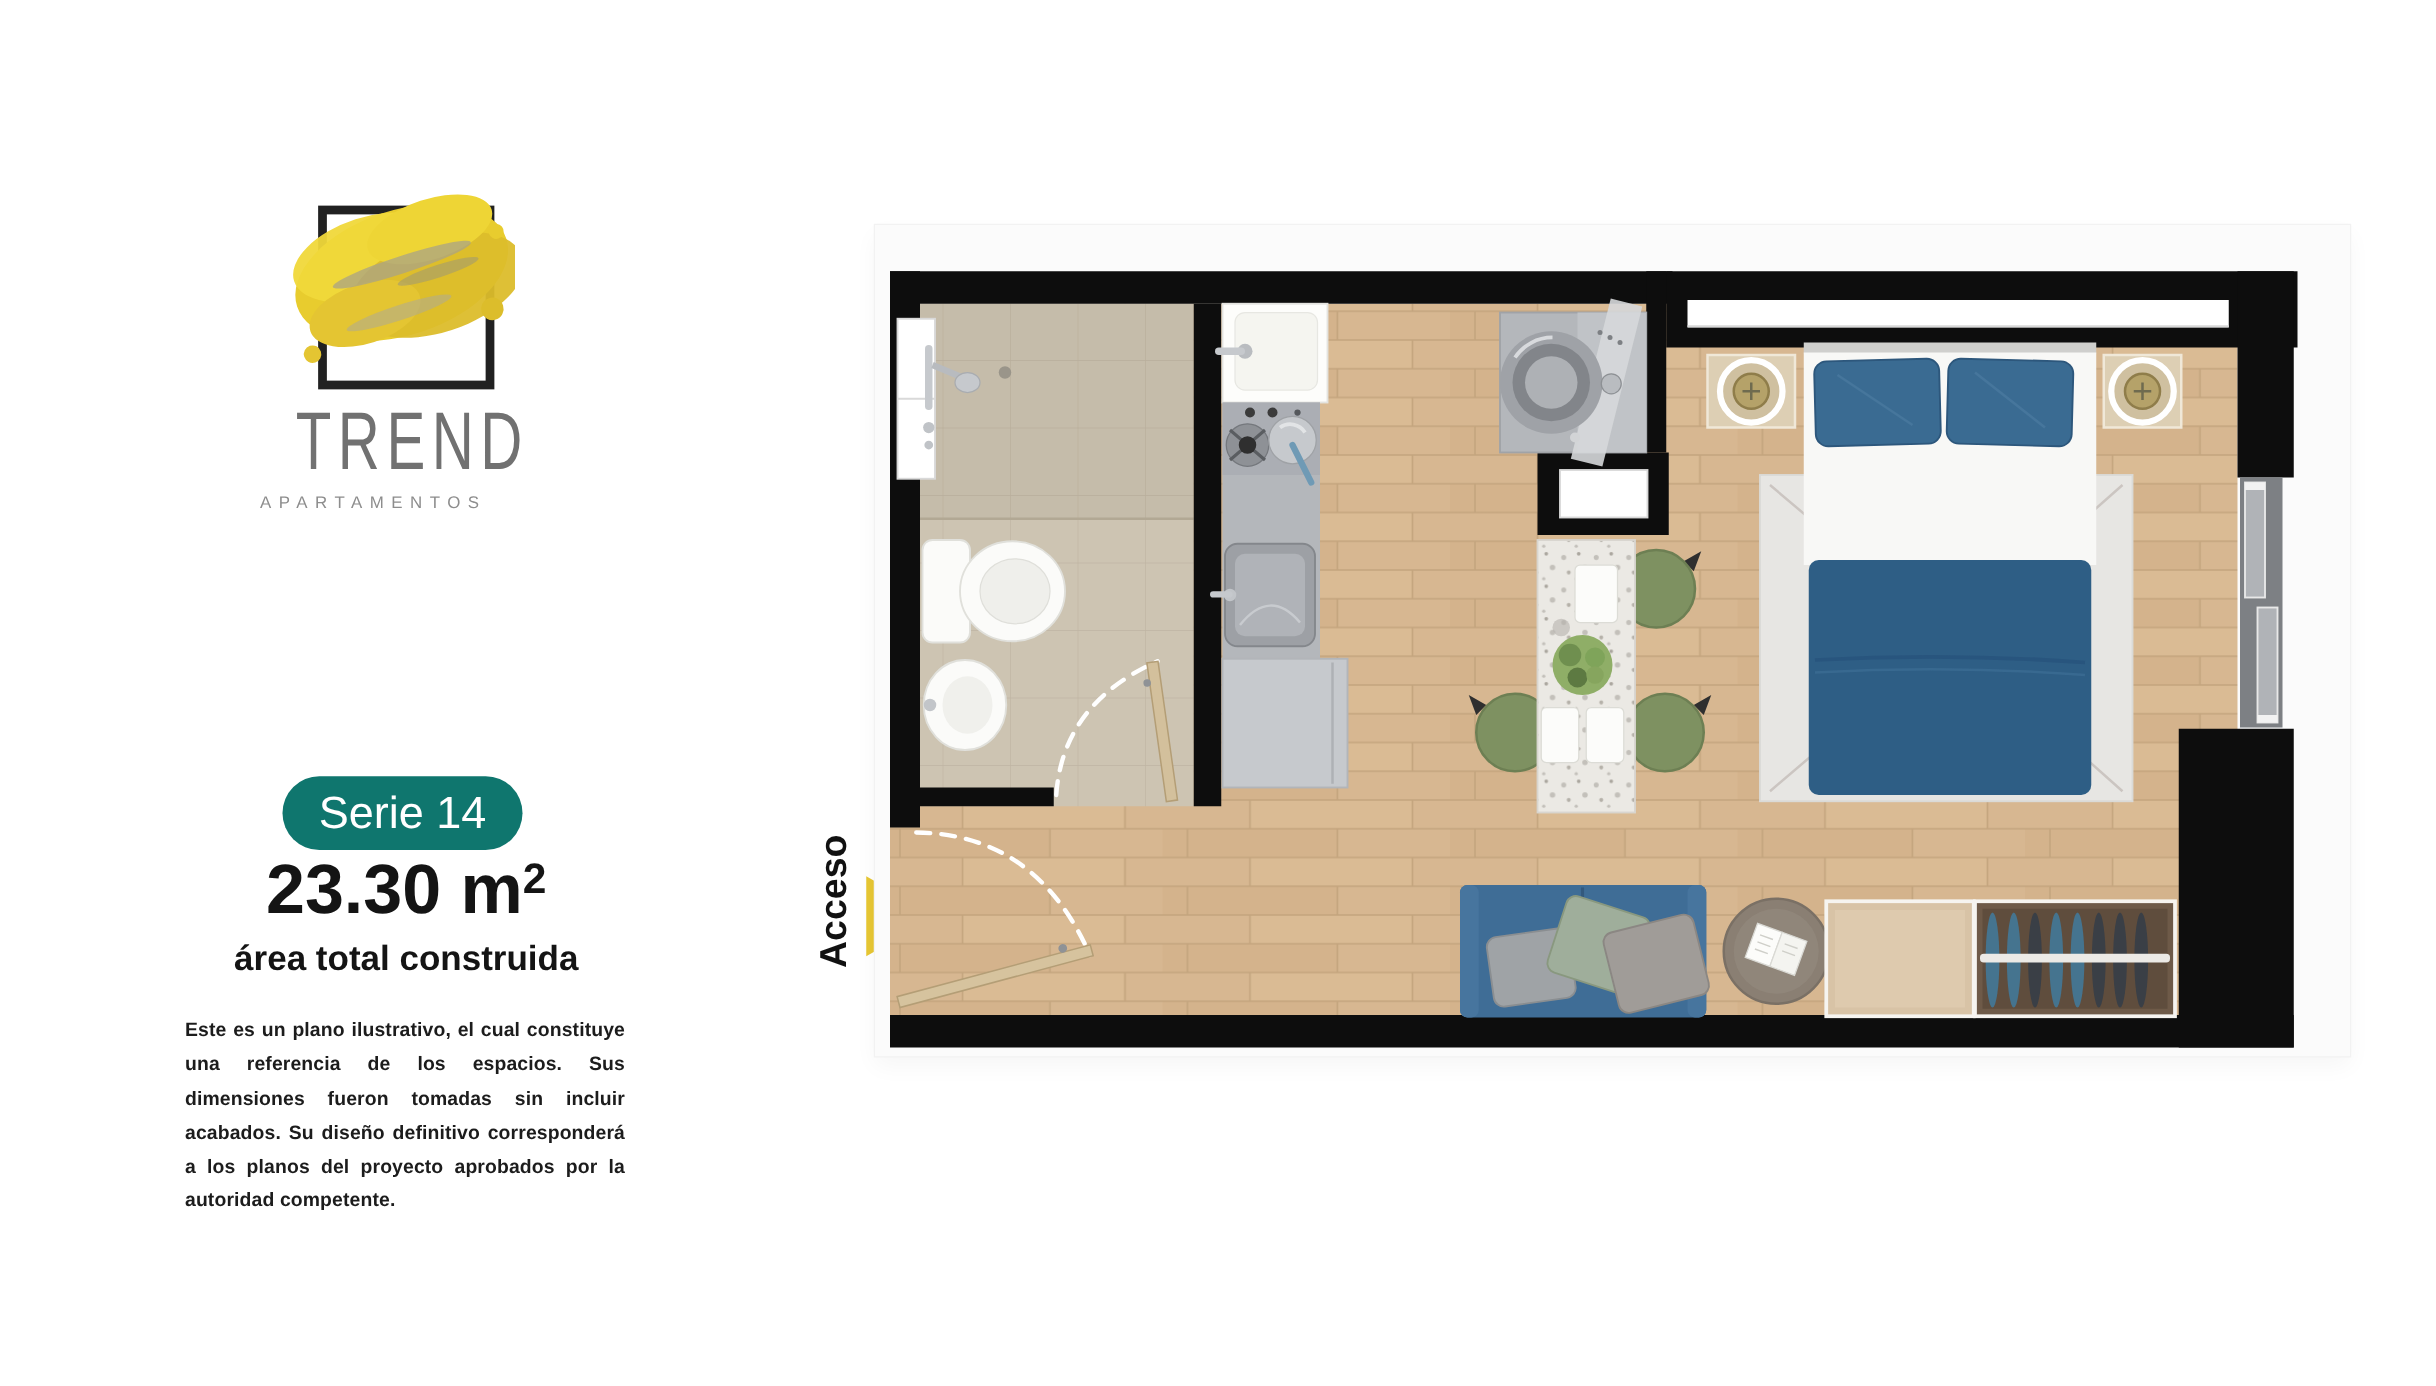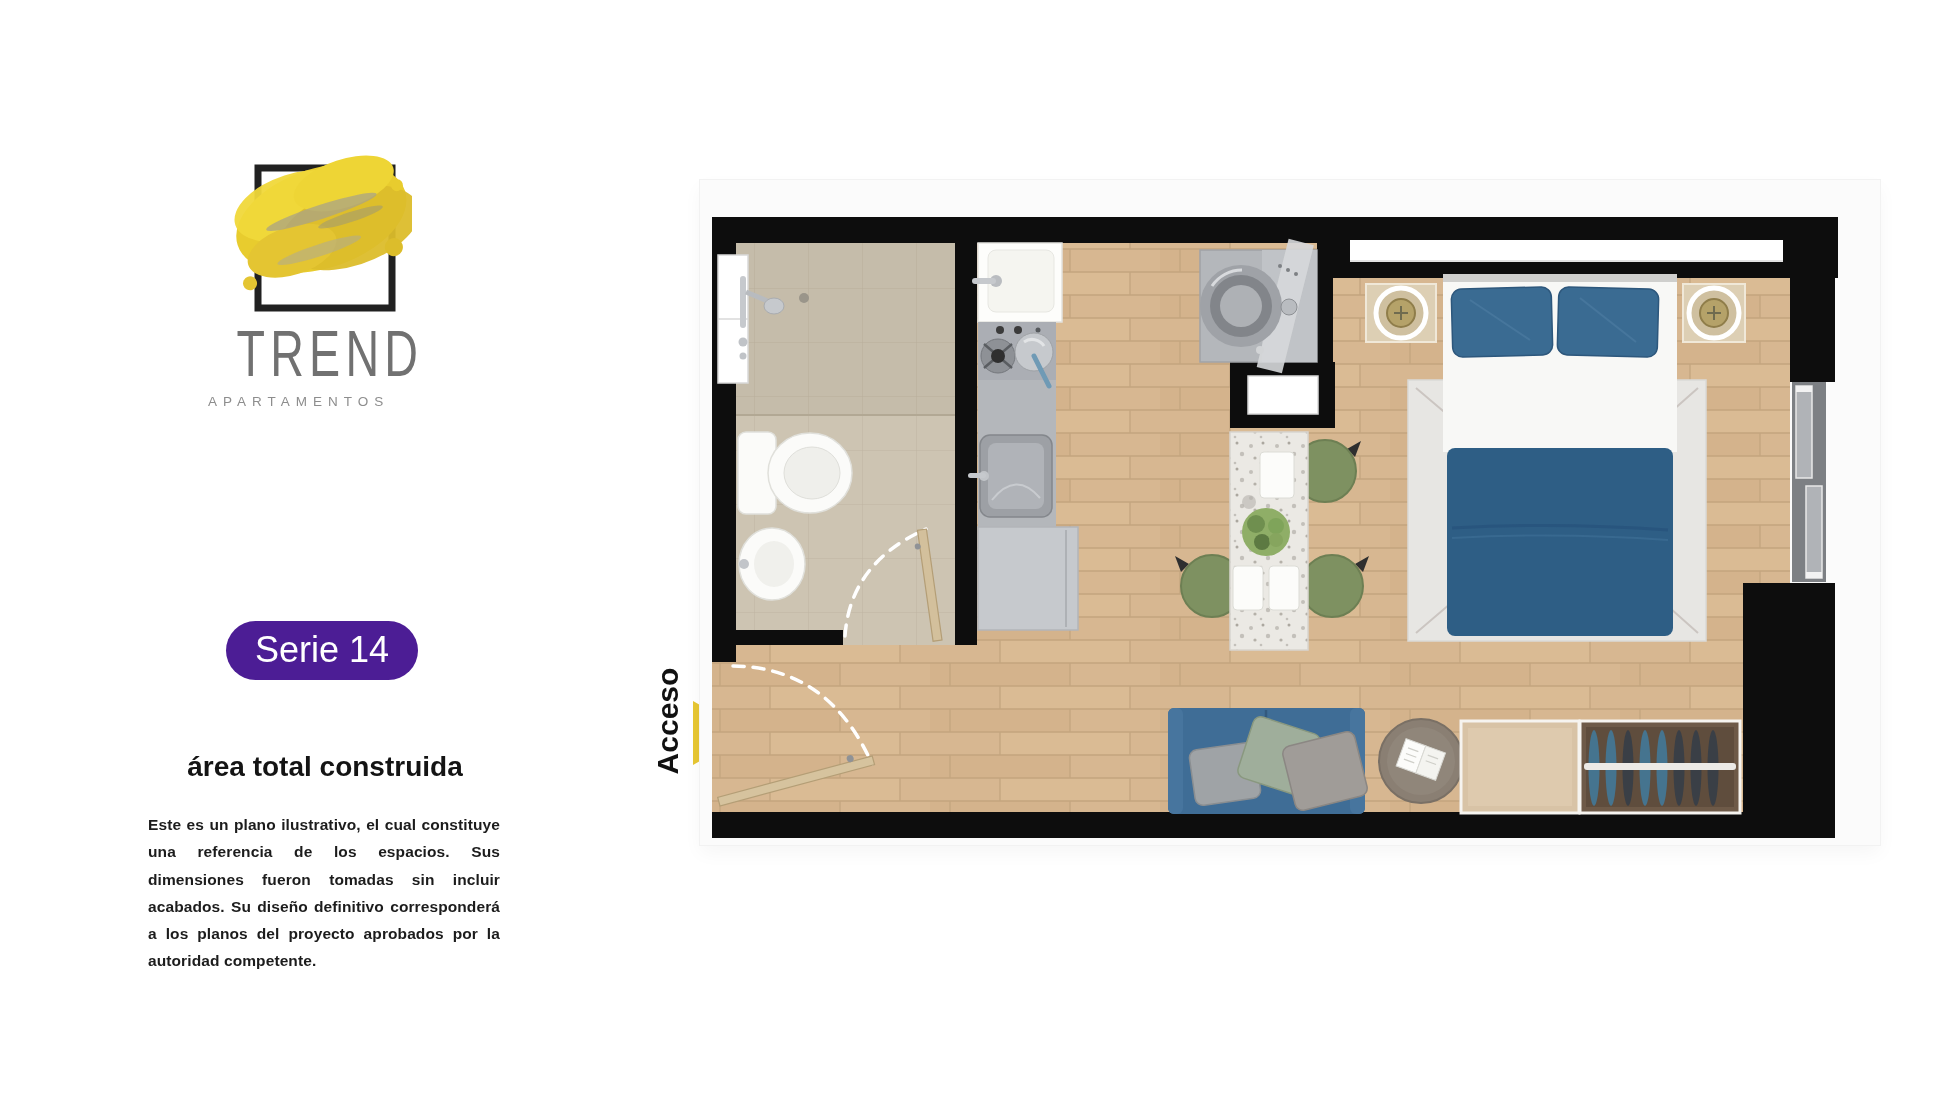--- a/index.html
+++ b/index.html
@@ -48,21 +48,22 @@
       <ellipse cx="88" cy="108" rx="44" ry="6" fill="#b3ac8c" opacity="0.6"></ellipse>
       <ellipse cx="128" cy="86" rx="34" ry="5" fill="#9d9777" opacity="0.55"></ellipse>
       <circle cx="12" cy="118" r="7" fill="#e4c532"></circle>
       <circle cx="182" cy="70" r="6" fill="#e8cc2e"></circle>
       <circle cx="160" cy="128" r="9" fill="#dcbd2b"></circle>
     </g>
   </svg>
   <div class="abs" id="brand-wordmark">TREND</div>
   <div class="abs" id="brand-subtitle">APARTAMENTOS</div>
 
-  <div class="abs" id="series-badge" style="background-color: #4c1d95;">Serie 14</div>
+  <div class="abs" id="series-badge" style="background-color: #0f766e;">Serie 14</div>
+  <div class="abs" id="area-value"><span>23.30 m</span><sup>2</sup></div>
   <div class="abs" id="area-caption">área total construida</div>
   <div class="abs" id="disclaimer">Este es un plano ilustrativo, el cual constituye una referencia de los espacios. Sus dimensiones fueron tomadas sin incluir acabados. Su diseño definitivo corresponderá a los planos del proyecto aprobados por la autoridad competente.</div>
 
   <div class="abs" id="access-label">Acceso</div>
   <div class="abs" id="access-arrow" style="border-left-color: rgb(231, 199, 51);"></div>
 
   <div class="abs" id="plan">
   <svg width="1180" height="665" viewBox="0 0 1180 665">
     <defs>
       <pattern id="wood" width="230" height="46" patternUnits="userSpaceOnUse">

